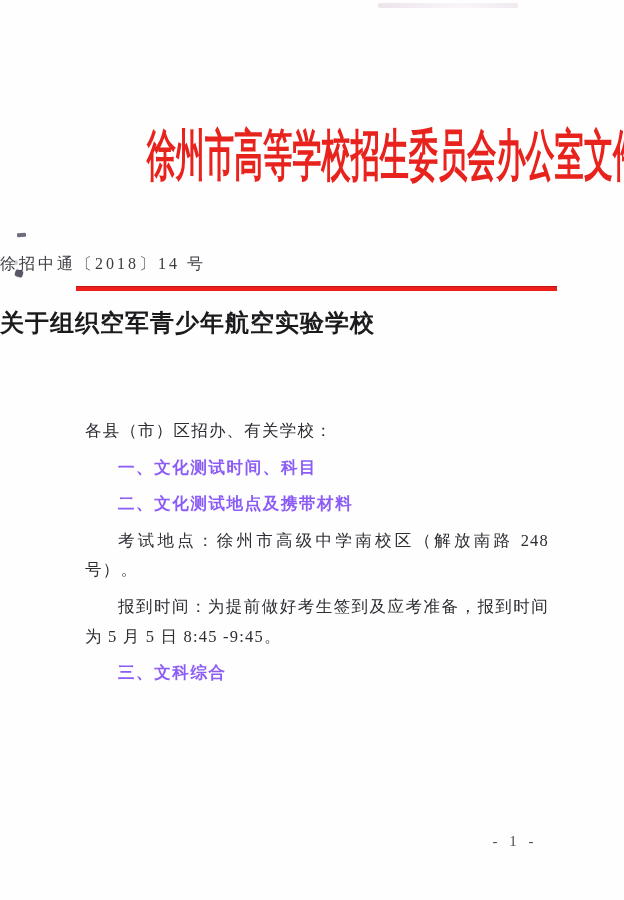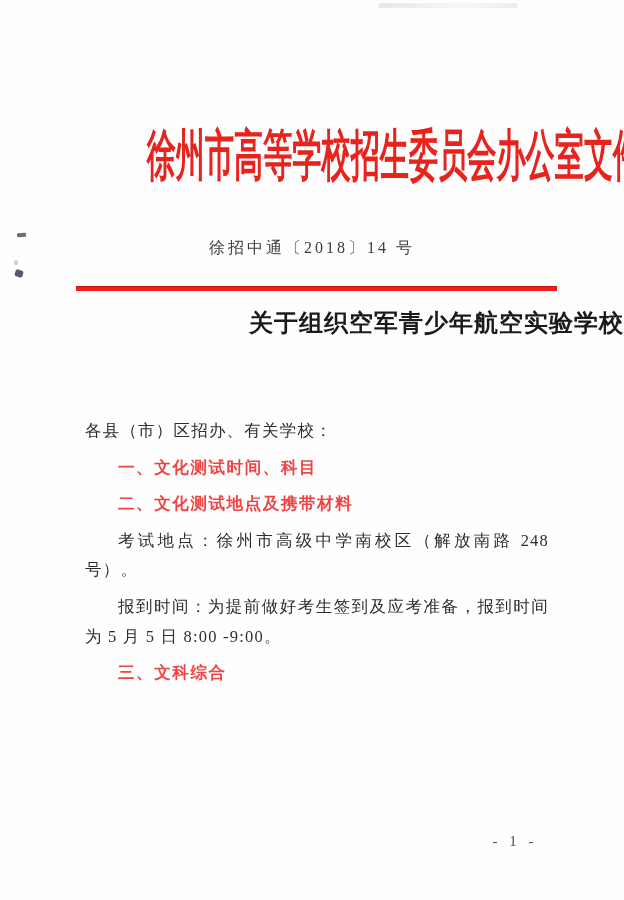--- a/index.html
+++ b/index.html
@@ -14,45 +14,44 @@
   .letterhead {
     position:absolute; top:126px; left:0; width:624px;
     text-align:center; white-space:nowrap;
     color:#e8231e;
     font-size:55px; font-weight:bold;
     font-family:"Liberation Serif","DejaVu Serif",serif;
     transform:scaleX(0.53); transform-origin:50% 50%;
     letter-spacing:0px; line-height:60px;
   }
   .doc-number {
-    position:absolute; top:238px; left:0; width:624px;
-    text-align:center;
+    position:absolute; top:254px; left:0; width:624px;
     font-size:16px; color:#3a3a40; letter-spacing:3px;
   }
   .red-rule {
     position:absolute; top:286px; left:76px; width:481px; height:4px;
     background:#ee1f1b;
     border-top:1px solid #c21511;
   }
   .doc-title {
     position:absolute; top:308px; left:0; width:624px;
-    text-align:right;
+    text-align:left;
     font-size:24px; font-weight:bold; color:#1b1b1e;
     line-height:31px; letter-spacing:1px;
   }
   .body-text {
     position:absolute; top:409px; left:78px; width:478px;
     font-size:16.5px; line-height:29.6px; color:#2d2d33;
     text-align:justify; letter-spacing:1.2px;
   }
   .body-text p { margin:7px; }
   .salutation { text-indent:0; }
   .para { text-indent:2em; }
   .heading {
-    text-indent:2em; font-weight:bold; color:#ef4444;
+    text-indent:2em; font-weight:bold; color:#8b5cf6;
     font-family:"Liberation Sans","DejaVu Sans",sans-serif;
     letter-spacing:1.6px;
   }
   .page-number {
     position:absolute; top:833px; left:470px; width:90px;
     text-align:center;
     font-size:15px; color:#4d4d55; letter-spacing:4px;
     font-family:"Liberation Serif","DejaVu Serif",serif;
   }
   
@@ -84,19 +83,19 @@
 
   <div class="doc-title">
     <div>关于组织空军青少年航空实验学校</div>
   </div>
 
   <div class="body-text">
     <p class="salutation">各县（市）区招办、有关学校：</p>
     <p class="heading">一、文化测试时间、科目</p>
     <p class="heading">二、文化测试地点及携带材料</p>
     <p class="para">考试地点：徐州市高级中学南校区（解放南路 248 号）。</p>
-    <p class="para">报到时间：为提前做好考生签到及应考准备，报到时间为 5 月 5 日 8:00 -9:00。</p>
+    <p class="para">报到时间：为提前做好考生签到及应考准备，报到时间为 5 月 5 日 8:45 -9:45。</p>
     <p class="heading">三、文科综合</p>
   </div>
 
   <div class="page-number">- 1 -</div>
 
 </div>
 
 </body></html>

